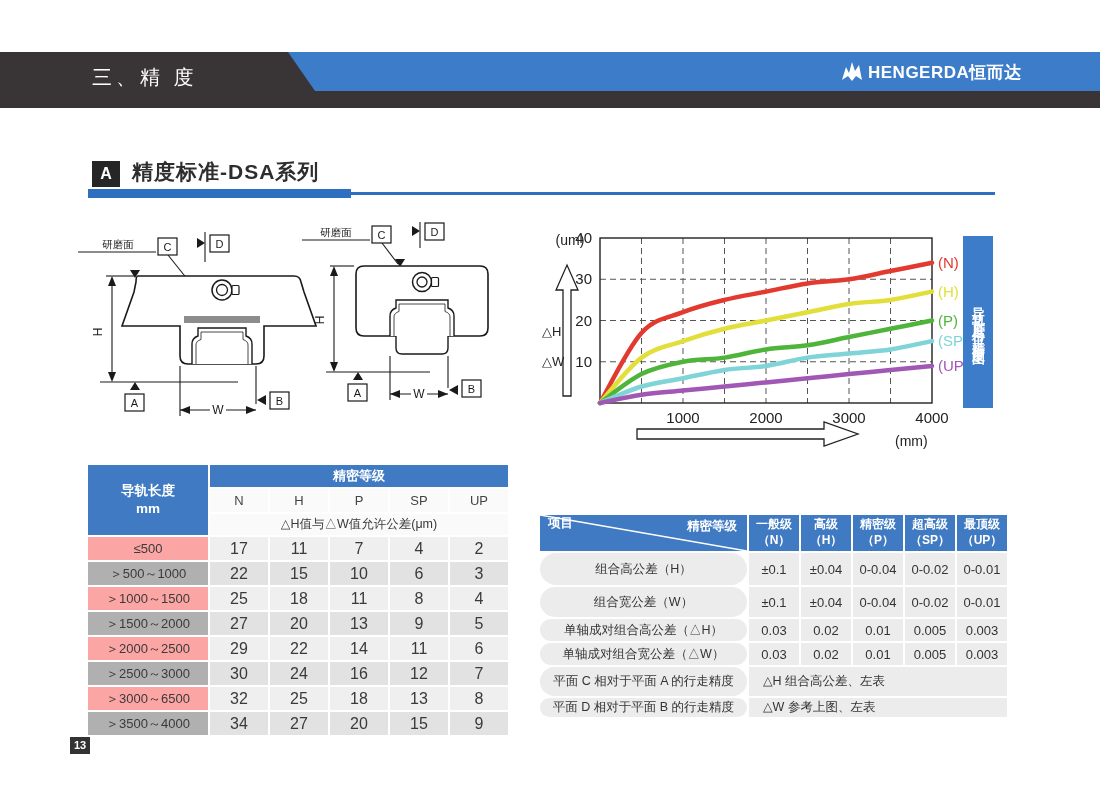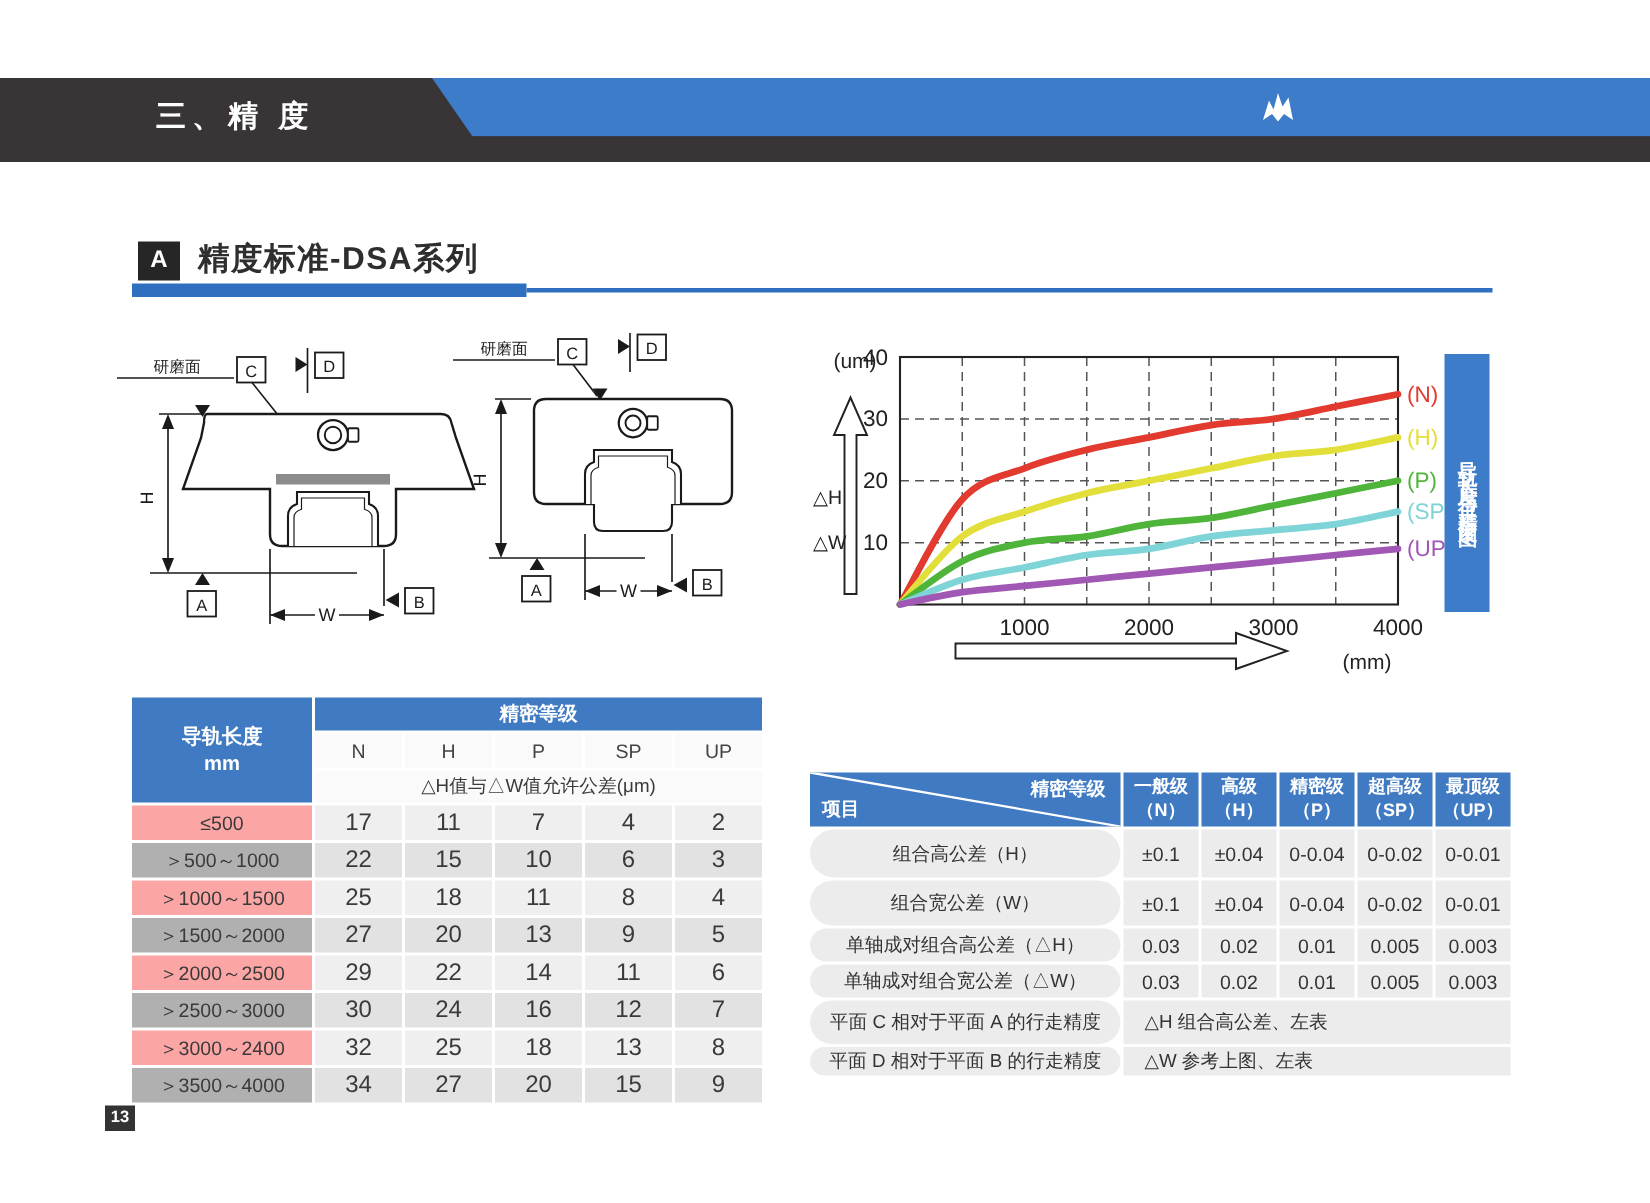--- a/index.html
+++ b/index.html
@@ -2,21 +2,21 @@
 <html><head>
 <meta charset="utf-8">
 <style>
   html,body{margin:0;padding:0;background:#fff;}
   .page{position:relative;width:1100px;height:802px;background:#fff;overflow:hidden;
         font-family:"Liberation Sans",sans-serif;color:#333;}
   
   .hdr-band{position:absolute;left:0;top:52px;width:1100px;height:56px;background:#393536;}
   .hdr-blue{position:absolute;left:288px;top:52px;width:812px;height:39px;background:#3d7cc9;
             clip-path:polygon(0 0,100% 0,100% 100%,27px 100%);}
-  .hdr-title{position:absolute;left:104px;top:64px;color:#fff;font-size:20px;font-weight:bold;letter-spacing:4px;}
+  .hdr-title{position:absolute;left:92px;top:64px;color:#fff;font-size:20px;font-weight:normal;letter-spacing:4px;}
   .brand{position:absolute;left:840px;top:60px;display:flex;align-items:center;gap:4px;color:#fff;}
   .brand-text{font-size:17px;font-weight:bold;letter-spacing:.5px;}
   
   .amark{position:absolute;left:92px;top:161px;width:28px;height:26px;background:#262626;color:#fff;
          font-weight:bold;font-size:16px;text-align:center;line-height:26px;}
   .stitle{position:absolute;left:132px;top:158px;font-size:21px;font-weight:bold;color:#2e2e2e;letter-spacing:1px;}
   .bar-thick{position:absolute;left:88px;top:189px;width:263px;height:9px;background:#2e6fc0;}
   .bar-thin{position:absolute;left:351px;top:192px;width:644px;height:3px;background:#2e6fc0;}
   
   .diagram{position:absolute;}
@@ -35,41 +35,42 @@
   .lt-sub{background:#fafafa;color:#3a3a3a;font-size:12.5px;height:19px;}
   .lt-range{background:#fca5a5;color:#3a3a3a;font-size:13px;}
   .lt-val{background:#efefef;color:#3a3a3a;font-size:16px;height:21px;}
   tr.alt .lt-range{background:#b0b0b0;}
   tr.alt .lt-val{background:#e2e2e2;}
   
   .rt-wrap{position:absolute;left:538px;top:513px;}
   .rt-corner{position:relative;width:205px;background:#3f7ac2;height:34px;}
   .rt-corner svg{position:absolute;left:0;top:0;width:100%;height:100%;}
   .c-top{position:absolute;right:10px;top:3px;color:#fff;font-weight:bold;font-size:12.5px;}
-  .c-bot{position:absolute;left:8px;bottom:3px;color:#fff;font-weight:bold;font-size:12.5px;}
+  .c-bot{position:absolute;left:8px;bottom:19px;color:#fff;font-weight:bold;font-size:12.5px;}
   .rt-h{width:48px;background:#3f7ac2;color:#fff;font-weight:bold;font-size:12px;line-height:1.3;margin-left:33px;}
   .rt-label{background:#ececec;color:#333;font-size:12.5px;border-radius:16px;}
   .rt-val{background:#ececec;color:#333;font-size:13px;}
   .rt-span{background:#ececec;color:#333;font-size:12.5px;text-align:left;padding-left:14px;}
   
   .pageno{position:absolute;left:70px;top:737px;width:20px;height:17px;background:#333;color:#fff;
           font-size:11px;font-weight:bold;text-align:center;line-height:17px;}
 </style>
 </head>
 <body>
 
 <div class="page">
 
   <div class="hdr-band"></div>
   <div class="hdr-blue"></div>
   <div class="hdr-title">三、精 度</div>
   <div class="brand">
     <svg width="24" height="24" viewBox="0 0 24 24">
       <path d="M2,20 L6,7 L9,13 L12,2 L15,11 L19,5 L22,20 L16,16 L12,21 L8,16 Z" fill="#fff"></path>
     </svg>
+    <span class="brand-text">HENGERDA恒而达</span>
   </div>
 
   <div class="amark">A</div>
   <div class="stitle">精度标准-DSA系列</div>
   <div class="bar-thick"></div>
   <div class="bar-thin"></div>
 
   <svg class="diagram" style="left:78px;top:232px" width="250" height="205" viewBox="0 0 250 205">
     <g stroke="#1a1a1a" fill="none" stroke-width="1.1">
       <line x1="0" y1="20" x2="78" y2="20"></line>
@@ -262,21 +263,21 @@
           </tr>
           <tr class="alt">
             <td class="lt-range">＞2500～3000</td>
             <td class="lt-val">30</td>
             <td class="lt-val">24</td>
             <td class="lt-val">16</td>
             <td class="lt-val">12</td>
             <td class="lt-val">7</td>
           </tr>
           <tr class="">
-            <td class="lt-range">＞3000～2400</td>
+            <td class="lt-range">＞3000～6500</td>
             <td class="lt-val">32</td>
             <td class="lt-val">25</td>
             <td class="lt-val">18</td>
             <td class="lt-val">13</td>
             <td class="lt-val">8</td>
           </tr>
           <tr class="alt">
             <td class="lt-range">＞3500～4000</td>
             <td class="lt-val">34</td>
             <td class="lt-val">27</td>

